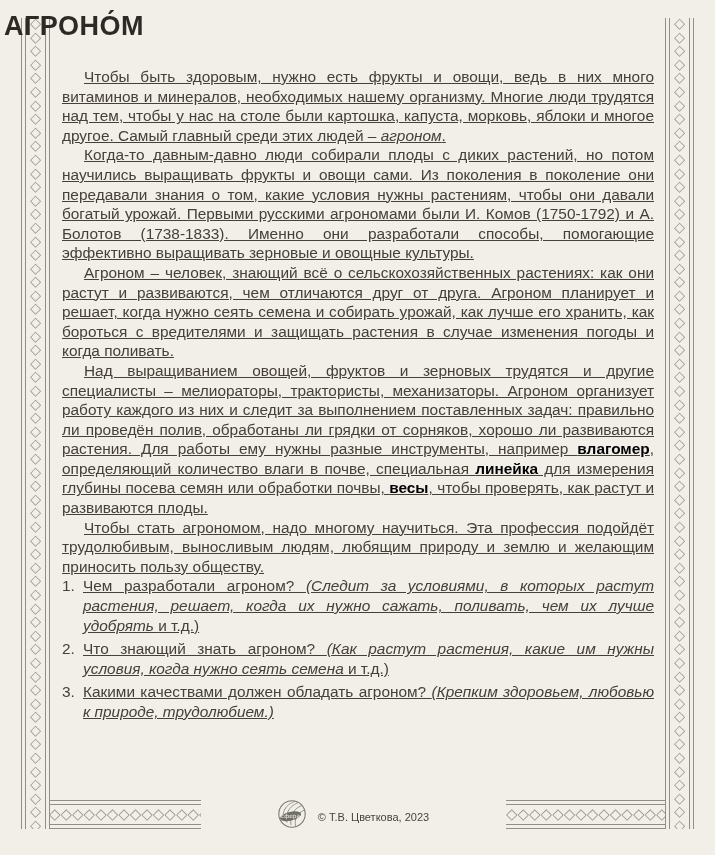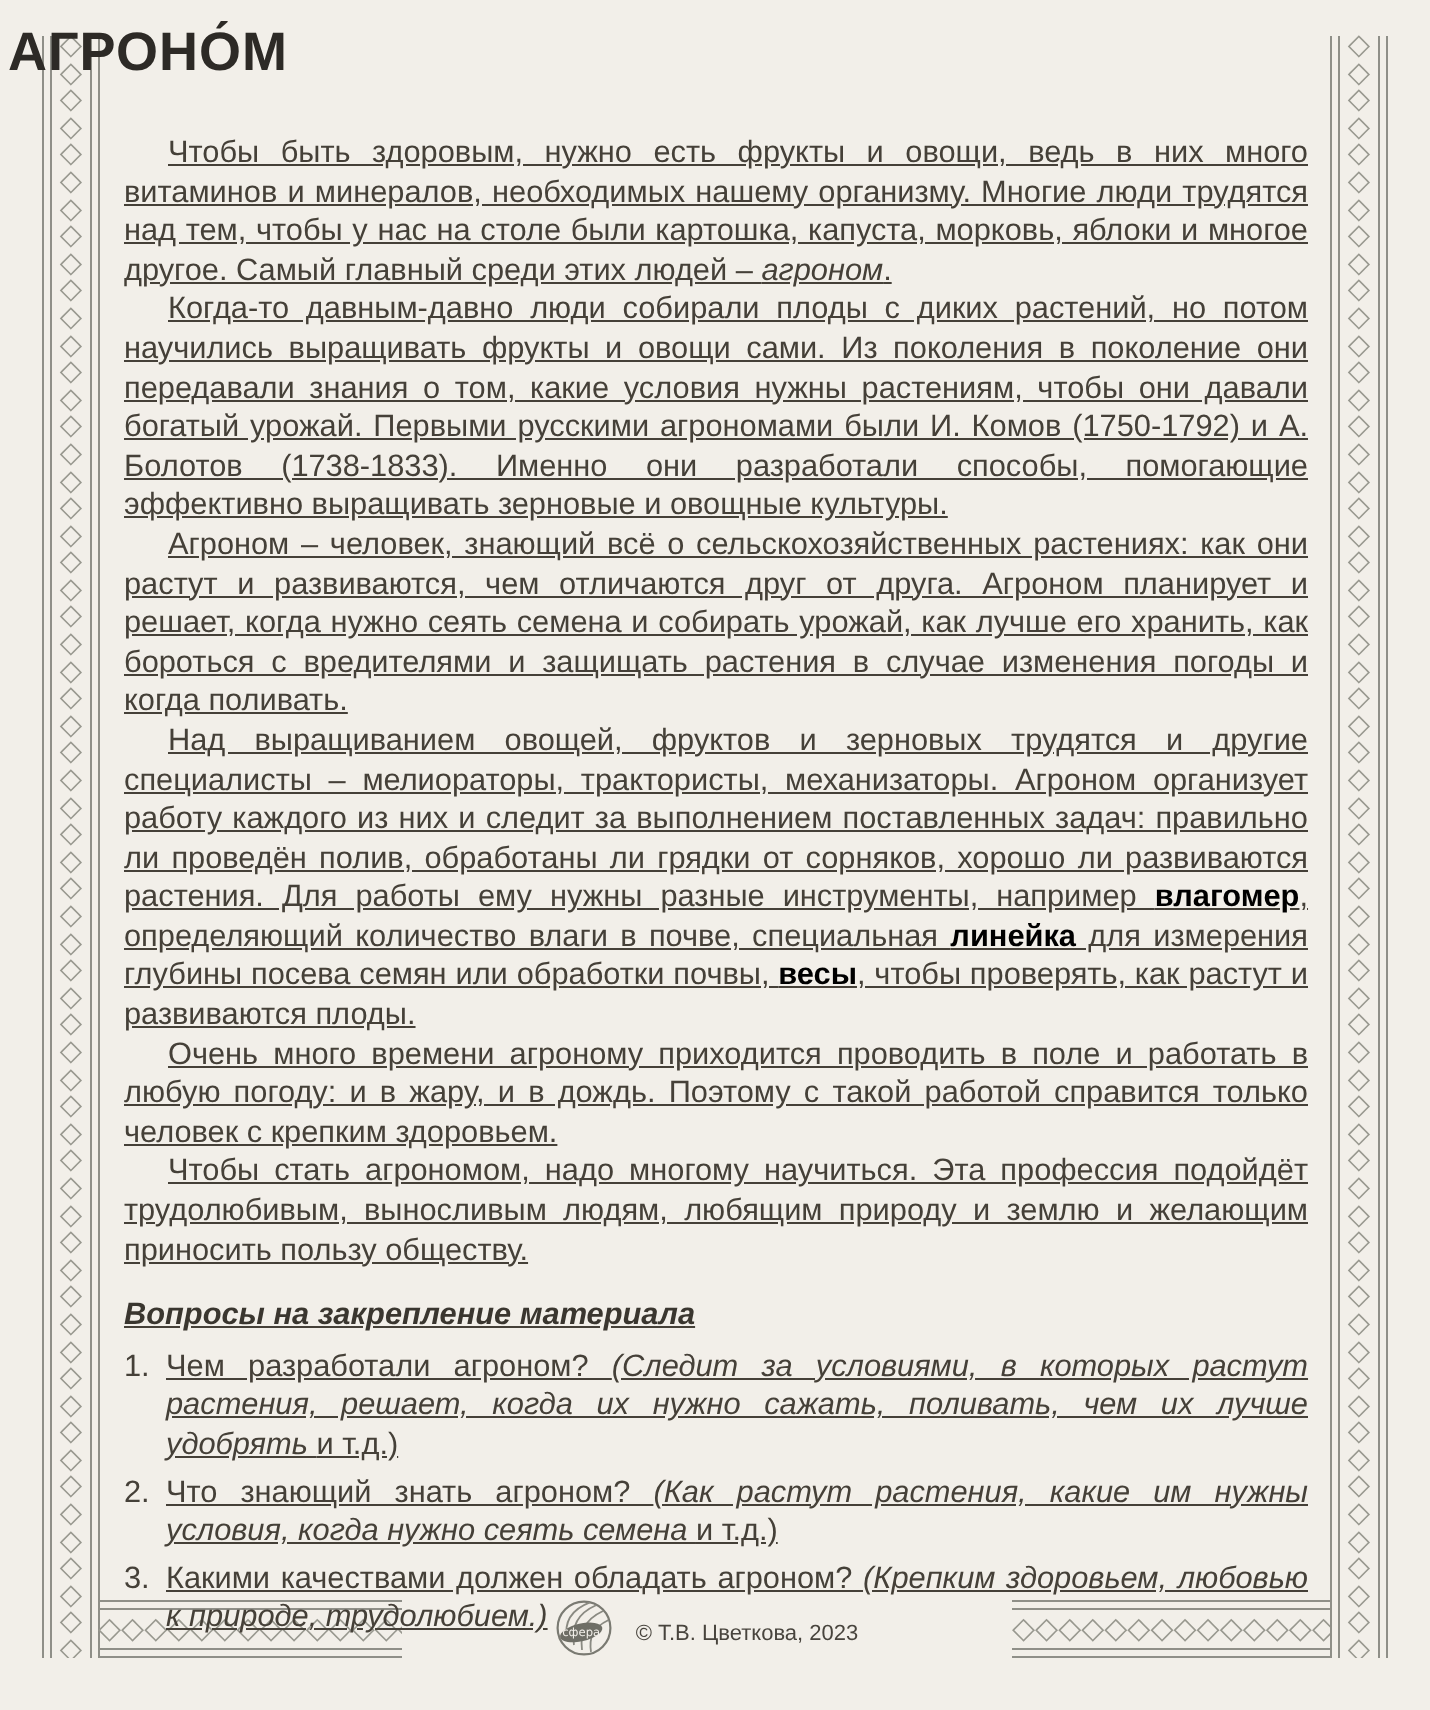--- a/index.html
+++ b/index.html
@@ -243,24 +243,22 @@
       <div class="bline h4"></div>
   </div>
 
   <h1 class="title">АГРОНО́М</h1>
 
   <div class="content">
     <p><span class="run-n">Чтобы быть здоровым, нужно есть фрукты и овощи, ведь в них много витаминов и минералов, необходимых нашему организму. Многие люди трудятся над тем, чтобы у нас на столе были картошка, капуста, морковь, яблоки и многое другое. Самый главный среди этих людей – </span><span class="run-i">агроном</span><span class="run-n">.</span></p>
     <p><span class="run-n">Когда-то давным-давно люди собирали плоды с диких растений, но потом научились выращивать фрукты и овощи сами. Из поколения в поколение они передавали знания о том, какие условия нужны растениям, чтобы они давали богатый урожай. Первыми русскими агрономами были И. Комов (1750-1792) и А. Болотов (1738-1833). Именно они разработали способы, помогающие эффективно выращивать зерновые и овощные культуры.</span></p>
     <p><span class="run-n">Агроном – человек, знающий всё о сельскохозяйственных растениях: как они растут и развиваются, чем отличаются друг от друга. Агроном планирует и решает, когда нужно сеять семена и собирать урожай, как лучше его хранить, как бороться с вредителями и защищать растения в случае изменения погоды и когда поливать.</span></p>
     <p><span class="run-n">Над выращиванием овощей, фруктов и зерновых трудятся и другие специалисты – мелиораторы, трактористы, механизаторы. Агроном организует работу каждого из них и следит за выполнением поставленных задач: правильно ли проведён полив, обработаны ли грядки от сорняков, хорошо ли развиваются растения. Для работы ему нужны разные инструменты, например </span><span class="run-b">влагомер</span><span class="run-n">, определяющий количество влаги в почве, специальная </span><span class="run-b">линейка</span><span class="run-n"> для измерения глубины посева семян или обработки почвы, </span><span class="run-b">весы</span><span class="run-n">, чтобы проверять, как растут и развиваются плоды.</span></p>
-    <p><span class="run-n">Очень много времени агроному приходится проводить в поле и работать в любую погоду: и в жару, и в дождь. Поэтому с такой работой справится только человек с крепким здоровьем.</span></p>
     <p><span class="run-n">Чтобы стать агрономом, надо многому научиться. Эта профессия подойдёт трудолюбивым, выносливым людям, любящим природу и землю и желающим приносить пользу обществу.</span></p>
 
-    <p class="qhead">Вопросы на закрепление материала</p>
 
     <ol class="questions">
       <li>
         <span class="qnum">1.</span><span><span class="run-n">Чем разработали агроном? </span><span class="run-i">(Следит за условиями, в которых растут растения, решает, когда их нужно сажать, поливать, чем их лучше удобрять </span><span class="run-n">и т.д.)</span></span>
       </li>
       <li>
         <span class="qnum">2.</span><span><span class="run-n">Что знающий знать агроном? </span><span class="run-i">(Как растут растения, какие им нужны условия, когда нужно сеять семена </span><span class="run-n">и т.д.)</span></span>
       </li>
       <li>
         <span class="qnum">3.</span><span><span class="run-n">Какими качествами должен обладать агроном? </span><span class="run-i">(Крепким здоровьем, любовью к природе, трудолюбием.)</span></span>

